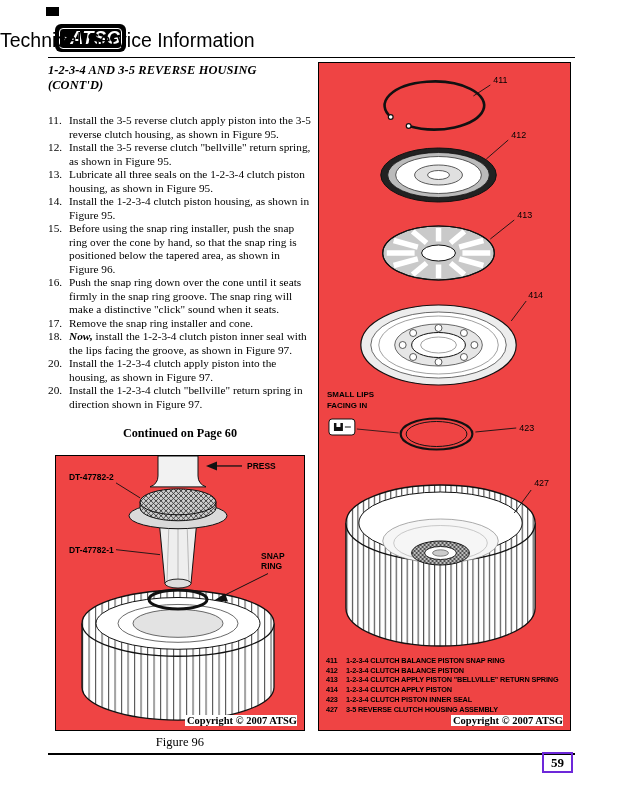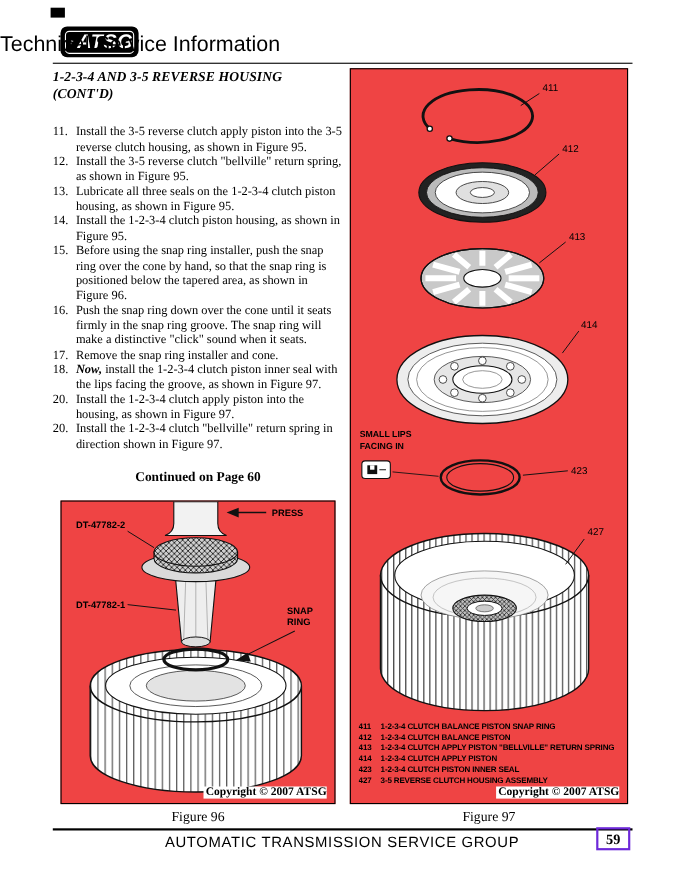--- a/index.html
+++ b/index.html
@@ -278,20 +278,18 @@
           <span class="legend-num">423</span>
           <span>1-2-3-4 CLUTCH PISTON INNER SEAL</span>
         </div>
       <div class="legend-row">
           <span class="legend-num">427</span>
           <span>3-5 REVERSE CLUTCH HOUSING ASSEMBLY</span>
         </div>
     </div>
     <div class="fig-copyright">Copyright © 2007 ATSG</div>
   </div>
-  <div class="caption caption97">Figure 97</div>
 
   <div class="footer-rule"></div>
-  <div class="footer-title">AUTOMATIC TRANSMISSION SERVICE GROUP</div>
   <div class="page-box">
       <span>59</span>
     </div>
 </div>
 
 </body></html>

